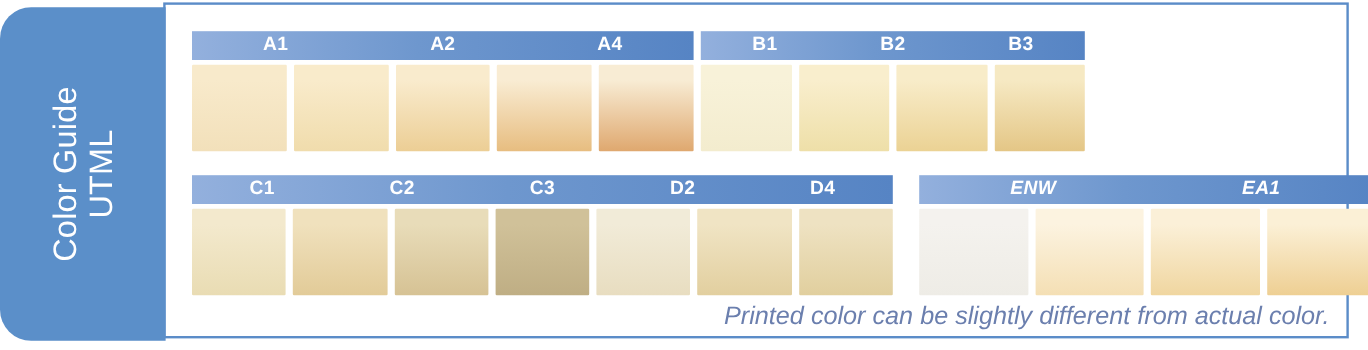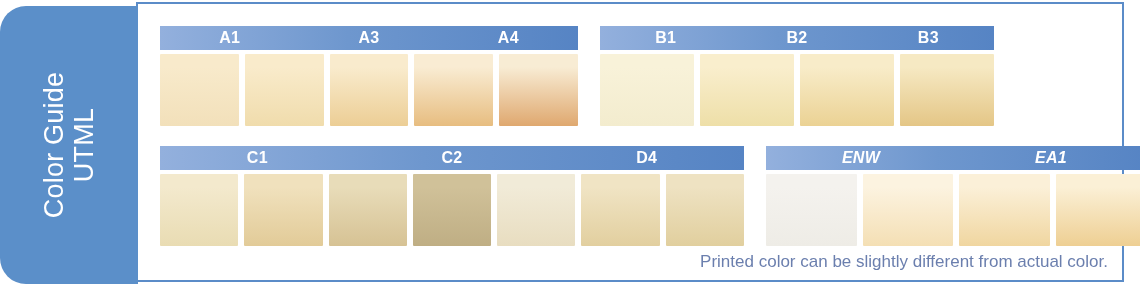--- a/index.html
+++ b/index.html
@@ -83,50 +83,52 @@
   <div class="sidebar" style="background: rgb(91, 143, 201);">
     <div class="sidebar-title">
       <span class="l2">Color Guide</span>
       <span class="l1">UTML</span>
     </div>
   </div>
 
   <div class="group" style="left:160px;top:26px;width:418px;">
     <div class="hdr" style="background: linear-gradient(to right, rgb(147, 176, 221) 0%, rgb(110, 151, 206) 45%, rgb(86, 132, 196) 100%);">
       <div class="cell">A1</div>
-      <div class="cell">A3</div>
+      <div class="cell">A2</div>
       <div class="cell">A4</div>
     </div>
     <div class="swatches">
       <div class="sw" style="background: linear-gradient(rgb(248, 234, 203) 0%, rgb(248, 234, 203) 18%, rgb(242, 224, 186) 100%);"></div>
       <div class="sw" style="background: linear-gradient(rgb(249, 235, 203) 0%, rgb(249, 235, 203) 18%, rgb(240, 220, 172) 100%);"></div>
       <div class="sw" style="background: linear-gradient(rgb(249, 235, 205) 0%, rgb(249, 235, 205) 18%, rgb(236, 206, 149) 100%);"></div>
       <div class="sw" style="background: linear-gradient(rgb(249, 236, 211) 0%, rgb(249, 236, 211) 18%, rgb(231, 189, 128) 100%);"></div>
       <div class="sw" style="background: linear-gradient(rgb(248, 236, 212) 0%, rgb(248, 236, 212) 18%, rgb(223, 168, 111) 100%);"></div>
     </div>
   </div>
 
-  <div class="group" style="left:600px;top:26px;width:394px;">
+  <div class="group" style="left:584px;top:26px;width:320px;">
     <div class="hdr" style="background: linear-gradient(to right, rgb(147, 176, 221) 0%, rgb(110, 151, 206) 45%, rgb(86, 132, 196) 100%);">
       <div class="cell">B1</div>
       <div class="cell">B2</div>
       <div class="cell">B3</div>
     </div>
     <div class="swatches">
       <div class="sw" style="background: linear-gradient(rgb(248, 242, 217) 0%, rgb(248, 242, 217) 18%, rgb(243, 236, 206) 100%);"></div>
       <div class="sw" style="background: linear-gradient(rgb(249, 238, 205) 0%, rgb(249, 238, 205) 18%, rgb(238, 223, 168) 100%);"></div>
       <div class="sw" style="background: linear-gradient(rgb(248, 236, 201) 0%, rgb(248, 236, 201) 18%, rgb(235, 210, 148) 100%);"></div>
       <div class="sw" style="background: linear-gradient(rgb(246, 233, 195) 0%, rgb(246, 233, 195) 18%, rgb(228, 198, 134) 100%);"></div>
     </div>
   </div>
 
   <div class="group" style="left:160px;top:146px;width:584px;">
     <div class="hdr" style="background: linear-gradient(to right, rgb(147, 176, 221) 0%, rgb(110, 151, 206) 45%, rgb(86, 132, 196) 100%);">
       <div class="cell">C1</div>
       <div class="cell">C2</div>
+      <div class="cell">C3</div>
+      <div class="cell">D2</div>
       <div class="cell">D4</div>
     </div>
     <div class="swatches">
       <div class="sw" style="background: linear-gradient(rgb(243, 233, 205) 0%, rgb(243, 233, 205) 18%, rgb(233, 220, 179) 100%);"></div>
       <div class="sw" style="background: linear-gradient(rgb(240, 225, 189) 0%, rgb(240, 225, 189) 18%, rgb(226, 203, 152) 100%);"></div>
       <div class="sw" style="background: linear-gradient(rgb(232, 220, 185) 0%, rgb(232, 220, 185) 18%, rgb(214, 194, 148) 100%);"></div>
       <div class="sw" style="background: linear-gradient(rgb(208, 193, 153) 0%, rgb(208, 193, 153) 18%, rgb(191, 174, 132) 100%);"></div>
       <div class="sw" style="background: linear-gradient(rgb(241, 235, 216) 0%, rgb(241, 235, 216) 18%, rgb(232, 221, 192) 100%);"></div>
       <div class="sw" style="background: linear-gradient(rgb(240, 228, 196) 0%, rgb(240, 228, 196) 18%, rgb(226, 207, 159) 100%);"></div>
       <div class="sw" style="background: linear-gradient(rgb(238, 226, 194) 0%, rgb(238, 226, 194) 18%, rgb(225, 207, 158) 100%);"></div>
@@ -139,15 +141,15 @@
       <div class="cell">EA1</div>
     </div>
     <div class="swatches">
       <div class="sw" style="background: linear-gradient(rgb(244, 242, 238) 0%, rgb(244, 242, 238) 18%, rgb(238, 236, 230) 100%);"></div>
       <div class="sw" style="background: linear-gradient(rgb(252, 243, 224) 0%, rgb(252, 243, 224) 18%, rgb(244, 223, 180) 100%);"></div>
       <div class="sw" style="background: linear-gradient(rgb(251, 240, 216) 0%, rgb(251, 240, 216) 18%, rgb(240, 214, 160) 100%);"></div>
       <div class="sw" style="background: linear-gradient(rgb(251, 240, 214) 0%, rgb(251, 240, 214) 18%, rgb(238, 207, 147) 100%);"></div>
     </div>
   </div>
 
-  <div style="position:absolute;right:32px;top:252px;font-size:17px;color:#6b7fae;white-space:nowrap;">Printed color can be slightly different from actual color.</div>
+  <div style="position:absolute;right:32px;top:252px;font-size:21px;color:#6b7fae;white-space:nowrap;font-style:italic;">Printed color can be slightly different from actual color.</div>
 
 </div>
 
 </body></html>

